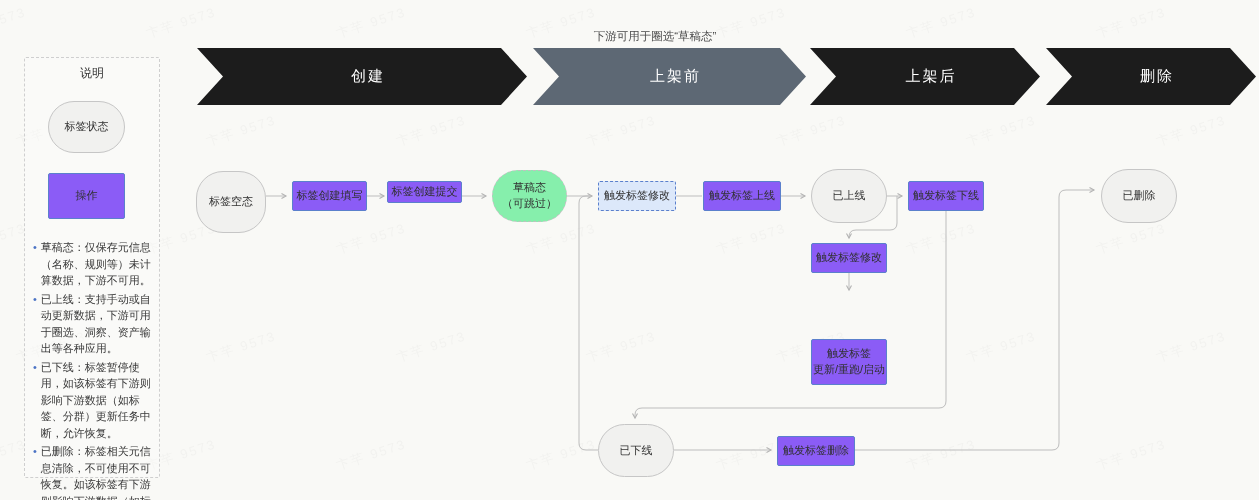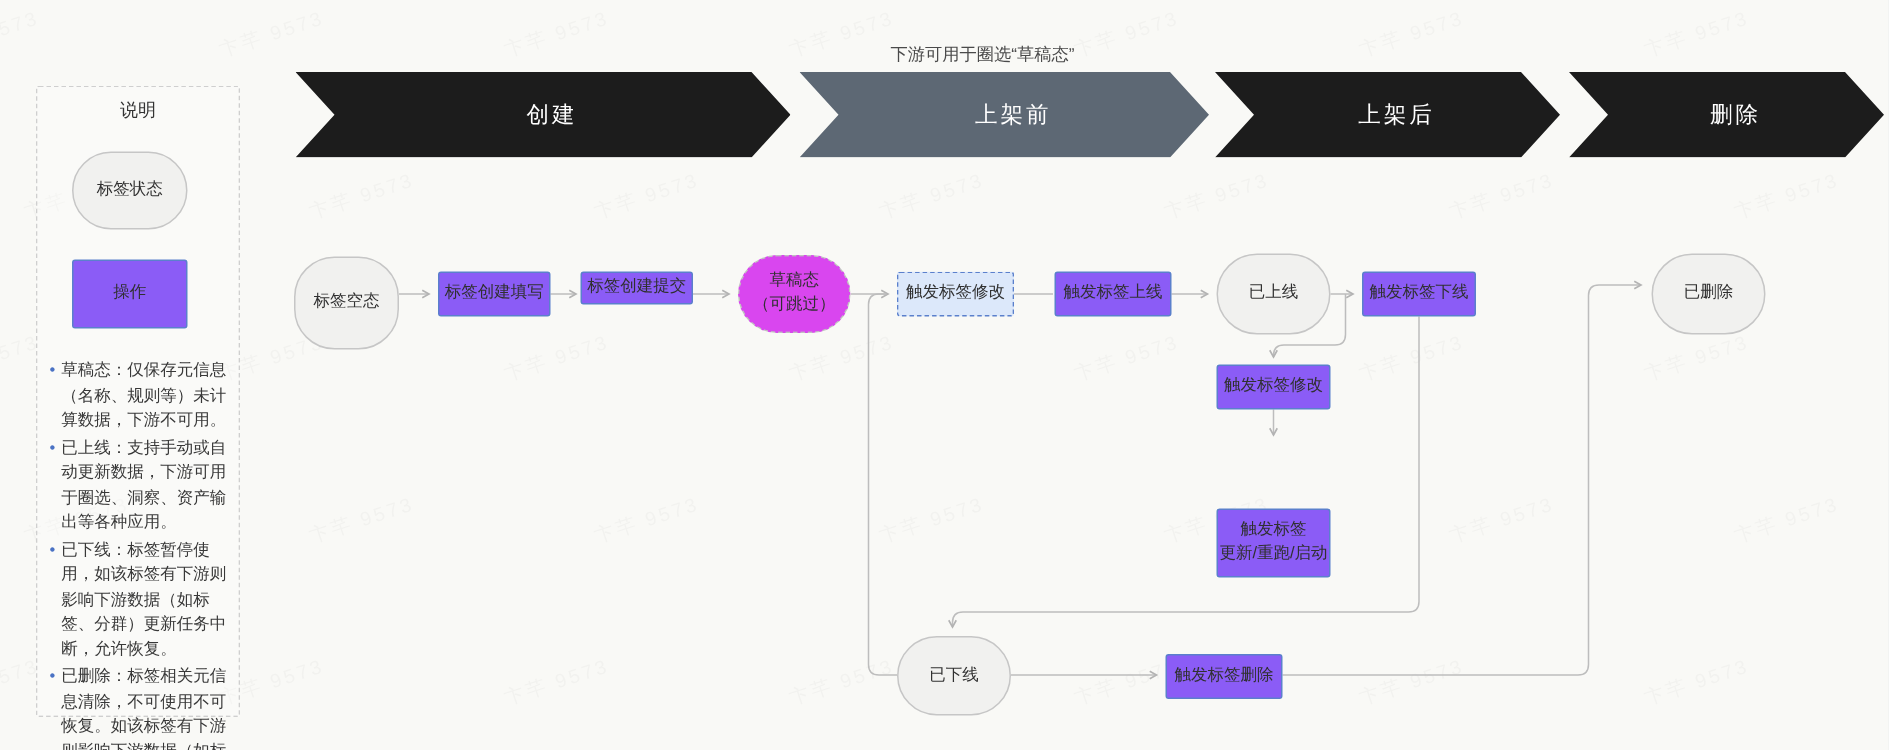--- a/index.html
+++ b/index.html
@@ -50,21 +50,21 @@
   .note-text { font-size:11px; line-height:1.5; color:#383838; }
   
   .node {
     position:absolute; z-index:2; display:flex; align-items:center; justify-content:center;
     font-size:11px; color:#303030; text-align:center; white-space:pre-line; line-height:1.45;
     font-weight:500;
   }
   .box { background:#8b5cf6; border:1px solid #5b80cc; border-radius:2px; }
   .box-dashed { background:#dce8fa; border:1px dashed #5b80cc; border-radius:2px; }
   .state { background:#f1f1ef; border:1px solid #c6c6c6; border-radius:27px; }
-  .state-dashed { background:#d946ef; border:1px dashed #c0c0c0; border-radius:27px; }
+  .state-dashed { background:#86efac; border:1px dashed #c0c0c0; border-radius:27px; }
   
   #edges { position:absolute; inset:0; z-index:1; pointer-events:none; }
 </style>
 </head>
 <body>
 
 <div class="canvas">
 
   <div id="wm-layer">
       <span class="wm" style="left: -45px; top: 14px;">卞芊 9573</span>

